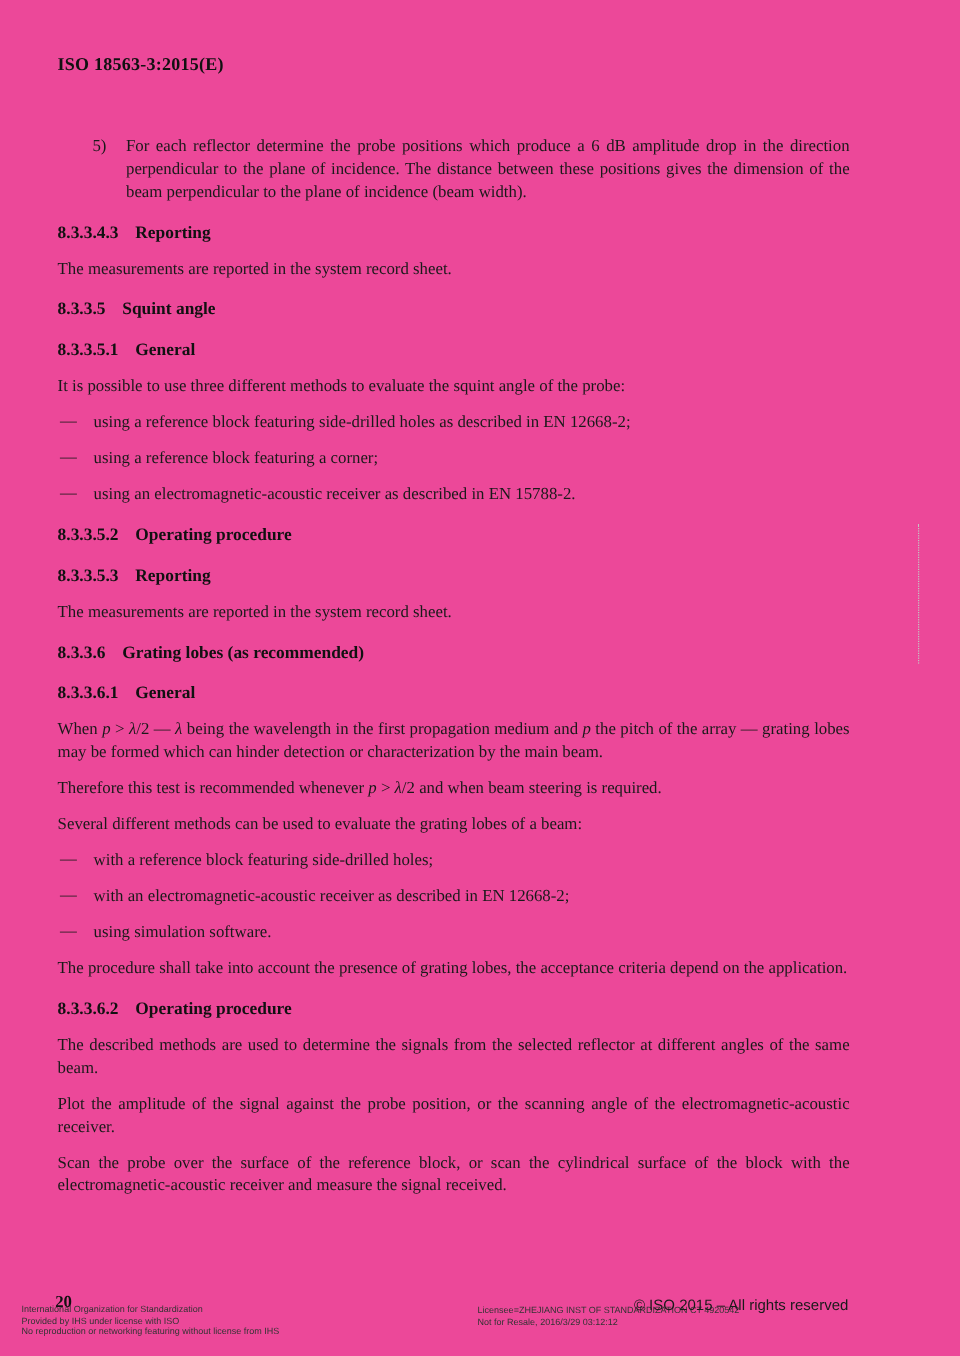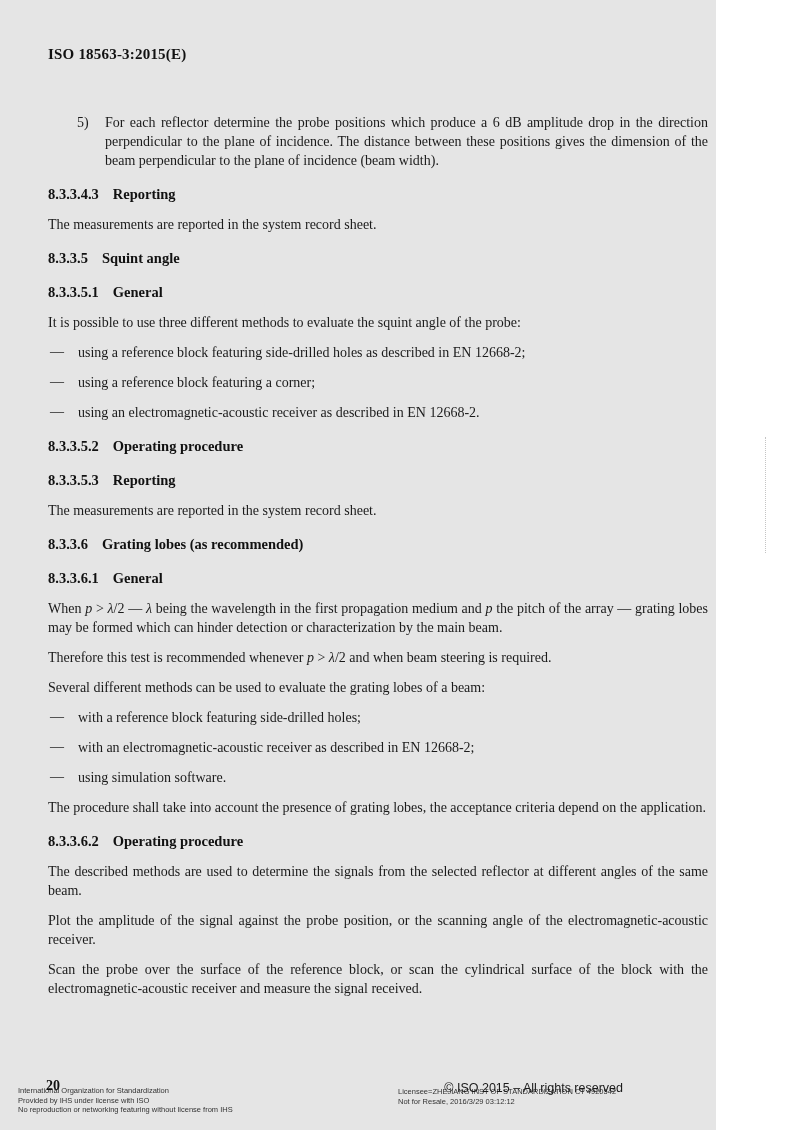--- a/index.html
+++ b/index.html
@@ -5,21 +5,21 @@
   html,body{margin:0;padding:0;}
   body{
     width:800px;height:1130px;
     background:#ffffff;
     position:relative;
     font-family:"Liberation Serif", serif;
     color:#1a1a1a;
     overflow:hidden;
   }
   .page{
-    position:absolute;left:0;top:0;width:716px;height:1130px;background:#e5e5e5;
+    position:absolute;left:0;top:0;width:800px;height:1130px;background:#ec4899;
   }
   .doc-header{
     position:absolute;left:48px;top:46px;
     font-weight:bold;font-size:15px;color:#111;
     letter-spacing:0.2px;
   }
   .content{
     position:absolute;left:48px;top:108px;width:660px;
     font-size:14px;line-height:19px;
   }
@@ -93,21 +93,21 @@
       <div class="dash-item">
         <span class="marker">—</span>
         <div class="itext">using a reference block featuring side-drilled holes as described in EN 12668-2;</div>
       </div>
       <div class="dash-item">
         <span class="marker">—</span>
         <div class="itext">using a reference block featuring a corner;</div>
       </div>
       <div class="dash-item">
         <span class="marker">—</span>
-        <div class="itext">using an electromagnetic-acoustic receiver as described in EN 12668-2.</div>
+        <div class="itext">using an electromagnetic-acoustic receiver as described in EN 15788-2.</div>
       </div>
       <h2 class="heading"><span class="num">8.3.3.5.2</span><span class="ttl">Operating procedure</span></h2>
       <h2 class="heading"><span class="num">8.3.3.5.3</span><span class="ttl">Reporting</span></h2>
       <p class="para">The measurements are reported in the system record sheet.</p>
       <h2 class="heading"><span class="num">8.3.3.6</span><span class="ttl">Grating lobes (as recommended)</span></h2>
       <h2 class="heading"><span class="num">8.3.3.6.1</span><span class="ttl">General</span></h2>
       <p class="para">When <i>p</i> &gt; <i>λ</i>/2 — <i>λ</i> being the wavelength in the first propagation medium and <i>p</i> the pitch of the array — grating lobes may be formed which can hinder detection or characterization by the main beam.</p>
       <p class="para">Therefore this test is recommended whenever <i>p</i> &gt; <i>λ</i>/2 and when beam steering is required.</p>
       <p class="para">Several different methods can be used to evaluate the grating lobes of a beam:</p>
       <div class="dash-item">

